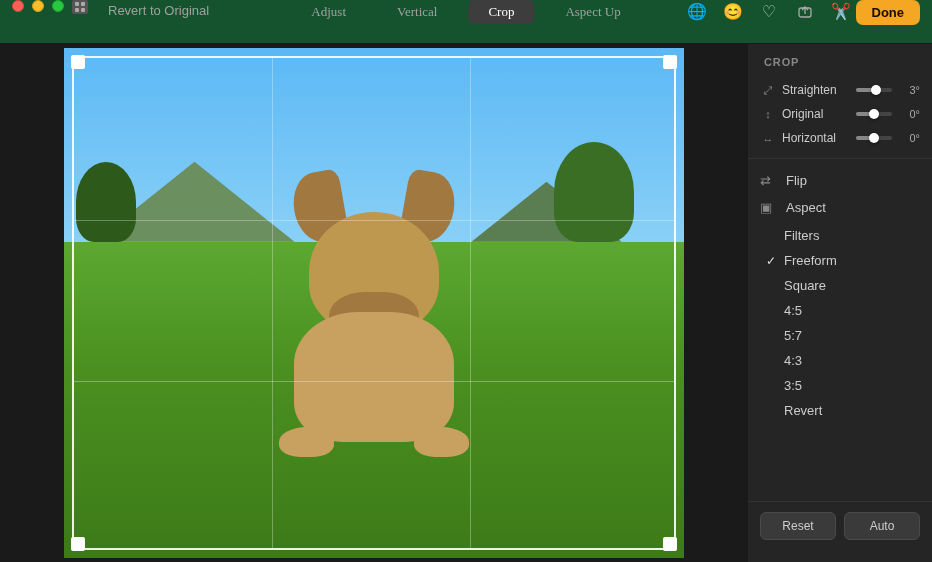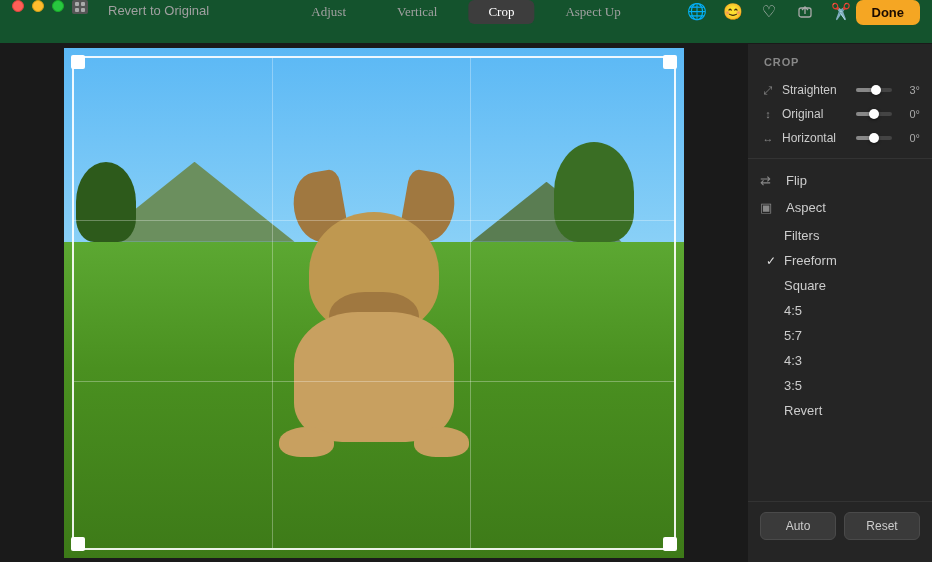--- a/index.html
+++ b/index.html
@@ -659,17 +659,17 @@
         <span class="aspect-label">3:5</span>
       </div>
 
 
       <div class="aspect-item">
         <span class="aspect-label">Revert</span>
       </div>
     </div>
 
     <div class="bottom-buttons">
+      <div class="bottom-btn">Reset</div>
       <div class="bottom-btn">Auto</div>
-      <div class="bottom-btn">Reset</div>
     </div>
   </div>
 </div>
 
 </body></html>

